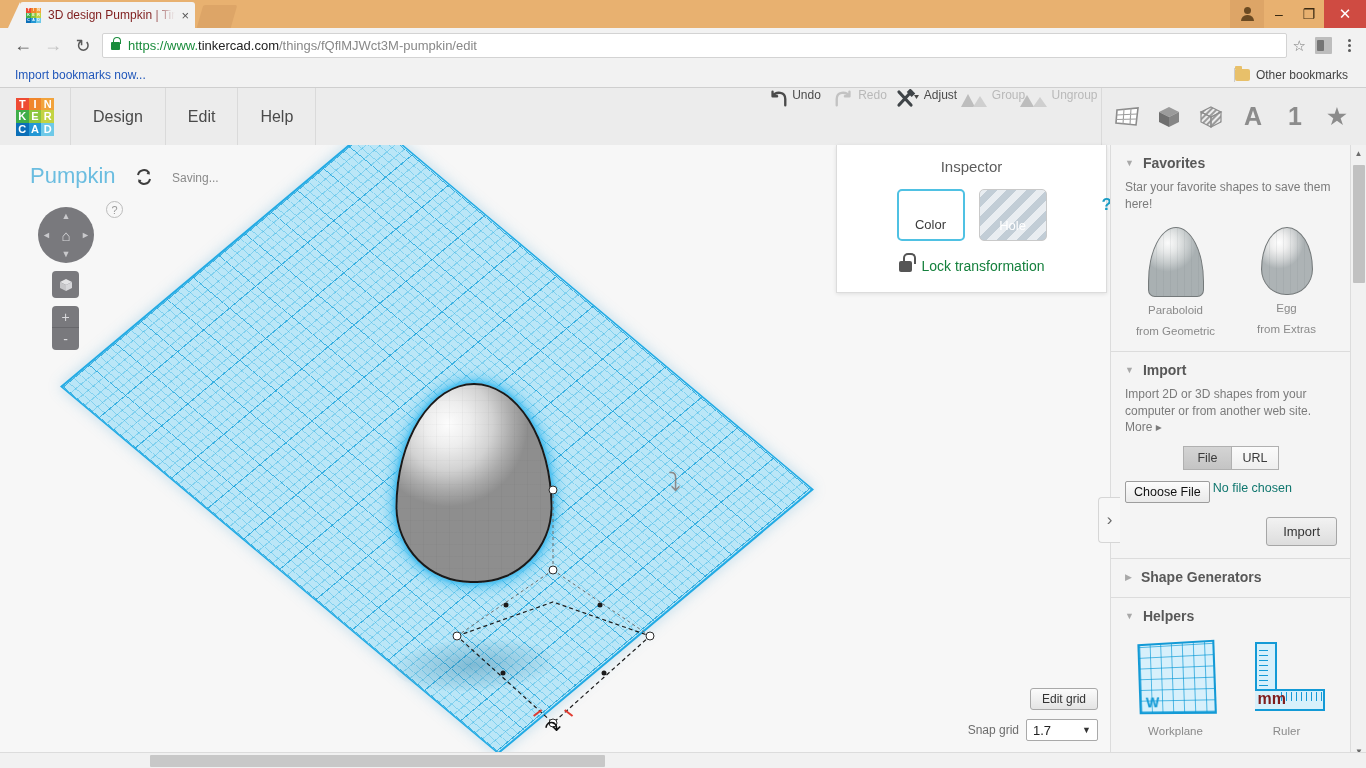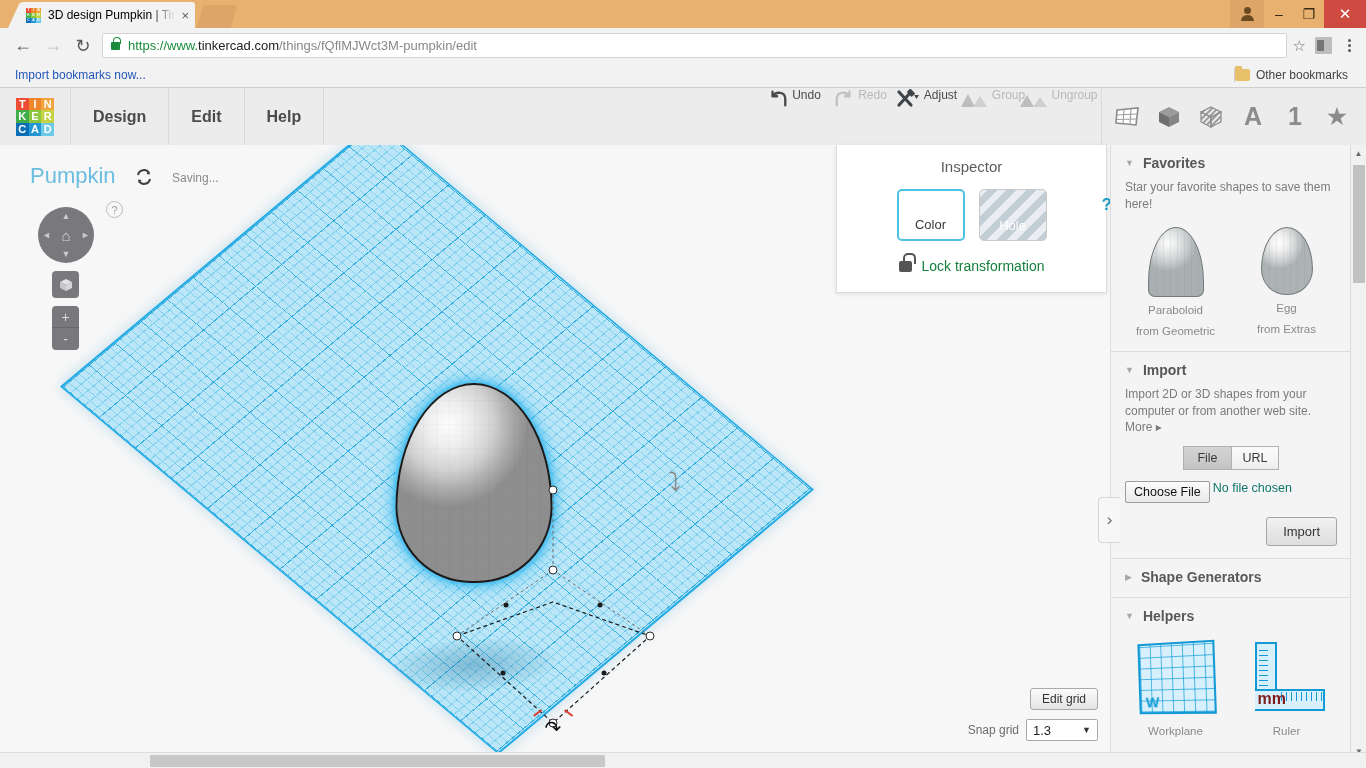--- a/index.html
+++ b/index.html
@@ -26,21 +26,21 @@
     border-bottom: 26px solid #f2f2f2;
     border-left: 12px solid transparent;
   }
   .tab-favicon {
     width: 15px; height: 15px; flex: 0 0 15px; margin-right: 7px;
     display: grid; grid-template-columns: repeat(3, 1fr); grid-template-rows: repeat(3, 1fr);
     font-size: 3.5px; line-height: 5px; color: #fff; text-align: center;
     font-weight: bold; overflow: hidden;
   }
   .tab-title {
-    font-size: 12px; color: #000000; white-space: nowrap; overflow: hidden;
+    font-size: 12px; color: #7f1d1d; white-space: nowrap; overflow: hidden;
     flex: 1; -webkit-mask-image: linear-gradient(to right, #000 78%, transparent 97%);
     mask-image: linear-gradient(to right, #000 78%, transparent 97%);
   }
   .tab-close { font-size: 13px; color: #555; margin-left: 2px; cursor: pointer; }
   .tab-new {
     position: absolute; left: 200px; top: 5px; width: 34px; height: 23px;
     background: #dda567; border-top-left-radius: 2px; border-top-right-radius: 2px;
     transform: skewX(-16deg);
   }
   .win-btns { position: absolute; right: 0; top: 0; height: 28px; display: flex; align-items: stretch; }
@@ -119,21 +119,20 @@
     width: 38px; height: 38px; margin: 0 16px 0 16px;
     display: grid; grid-template-columns: repeat(3, 1fr); grid-template-rows: repeat(3, 1fr);
     font-size: 11px; font-weight: bold; color: #fff;
   }
   .tc-logo span { display:flex; align-items:center; justify-content:center; }
   .tc-menu { display: flex; align-items: center; height: 57px; }
   .tc-menu-item {
     padding: 0 22px; height: 57px; display: flex; align-items: center;
     font-size: 16px; color: #4a4a4a; cursor: pointer;
     border-right: 1px solid #dadada;
-    font-weight: bold;
   }
   .tc-menu-item:first-child { border-left: 1px solid #dadada; }
 
   .tc-tools { display: flex; align-items: center; margin-left: auto; }
   .tool-btn {
     width: 66px; height: 57px; display: flex; flex-direction: row;
     align-items: flex-start; justify-content: center; gap: 3px; cursor: pointer;
   }
   .tool-btn .tlabel { font-size: 12px; color: #4a4a4a; }
   .tool-btn.disabled .tlabel { color: #b9b9b9; }
@@ -628,21 +627,21 @@
         <div class="zoombtn plus">+</div>
         <div class="zoombtn">-</div>
       </div>
     </div>
 
     <div class="gridctl">
       <button class="editgrid-btn">Edit grid</button>
       <div class="snaprow">
         <span class="snaplabel">Snap grid</span>
         <div class="snapsel">
-          <span>1.3</span>
+          <span>1.7</span>
           <span class="car">▼</span>
         </div>
       </div>
     </div>
   </div>
 
   <div class="inspector">
     <div class="insp-title">Inspector</div>
     <div class="insp-row">
       <div class="swatch sel">

